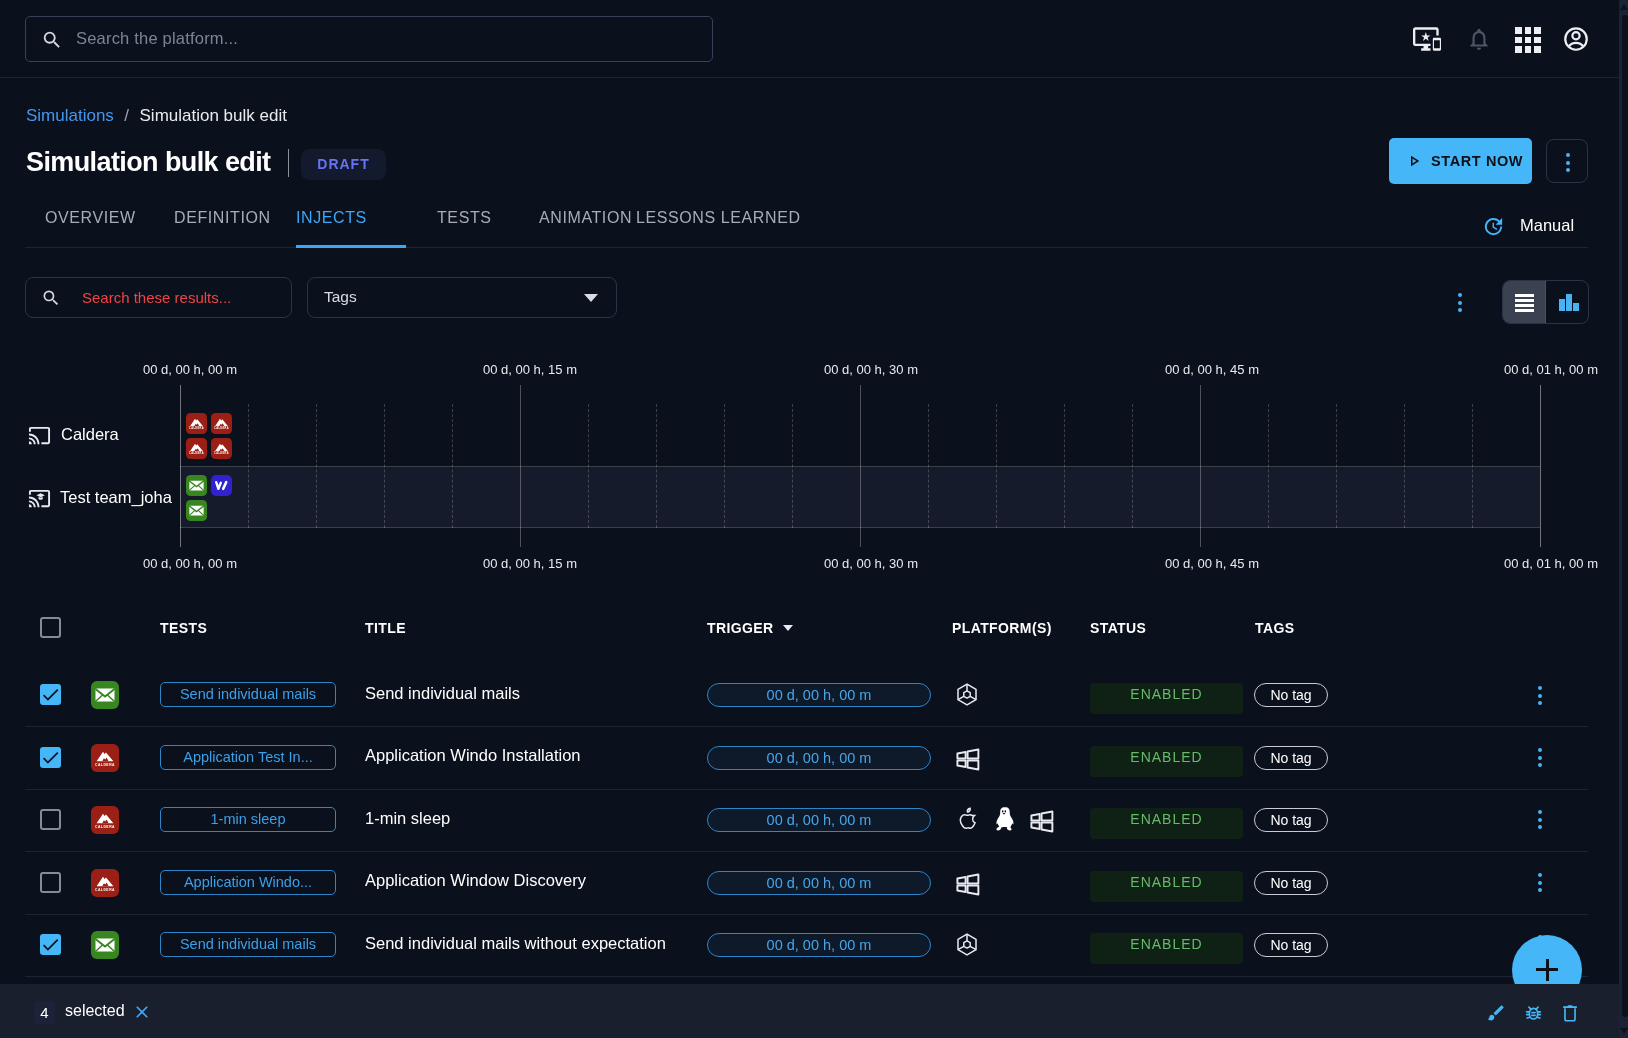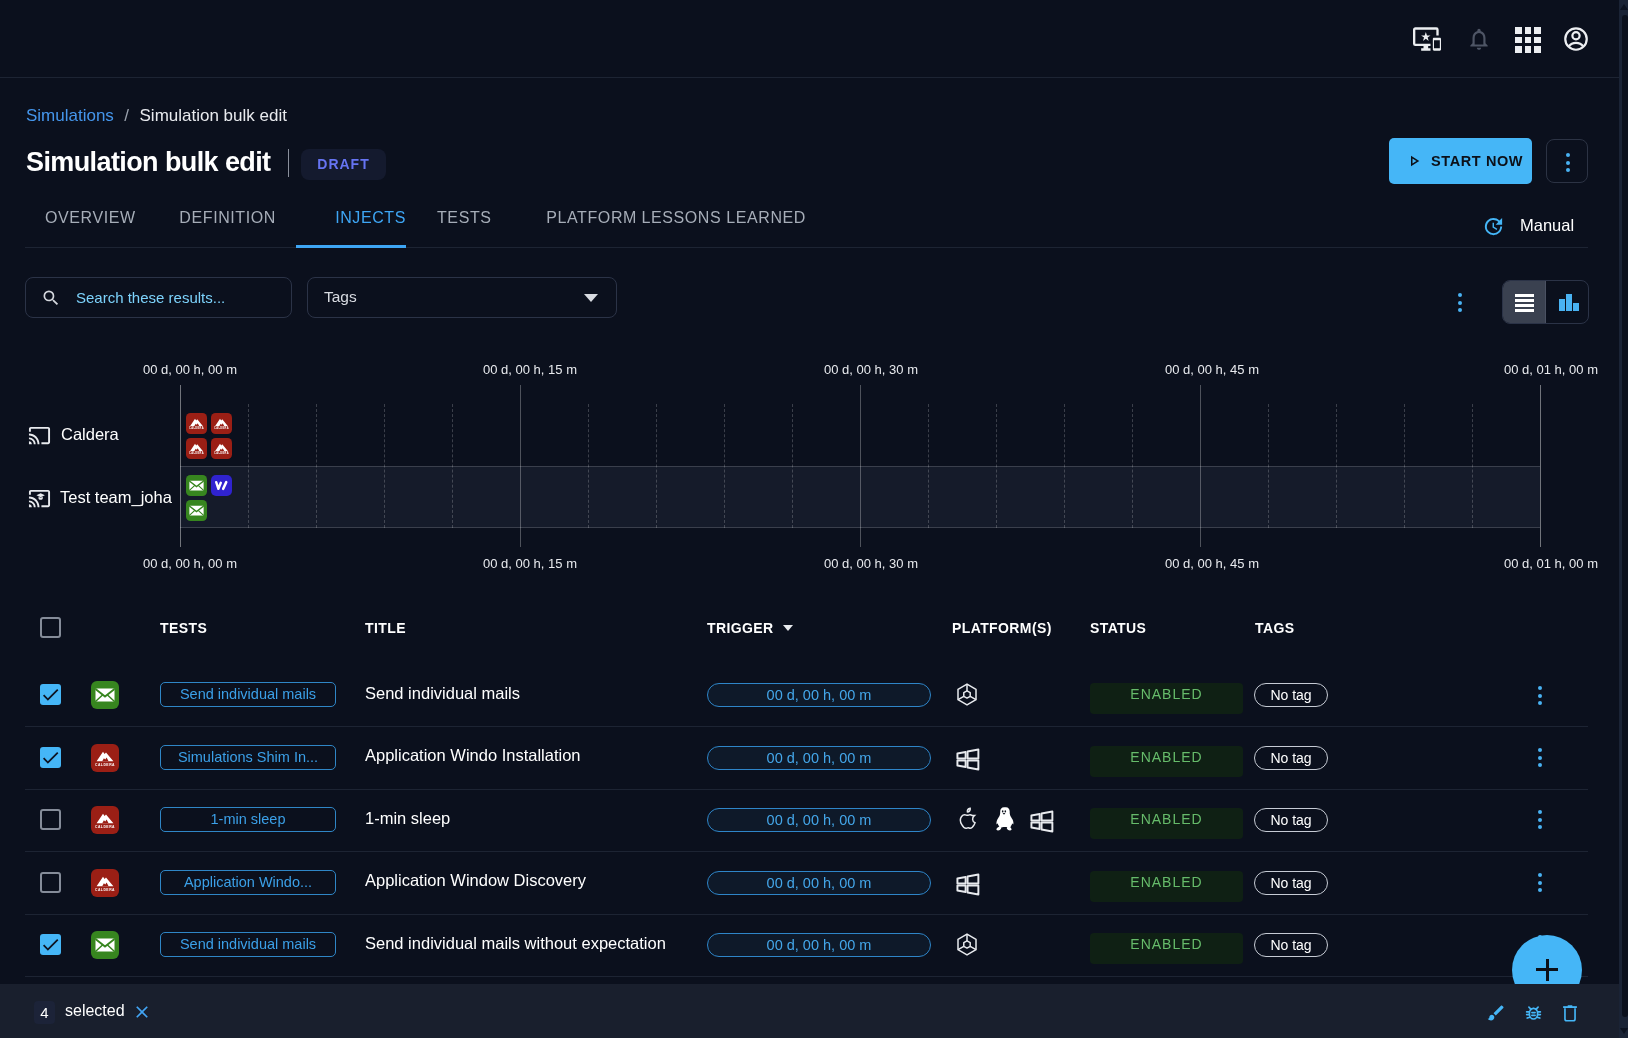--- a/index.html
+++ b/index.html
@@ -15,21 +15,21 @@
 
   
   #topbar { position:absolute; top:0; left:0; width:1619px; height:78px; border-bottom:1px solid #1d2433; }
   #topsearch { position:absolute; left:25px; top:16px; width:688px; height:46px; border:1px solid #39415a; border-radius:5px; }
   #topsearch .ph { position:absolute; left:50px; top:12px; font-size:16.5px; color:#7d8496; letter-spacing:.2px; }
 
   
   .crumb { font-size:17px; }
 
   
-  .tab { position:absolute; top:194px; height:48px; line-height:48px; text-align:right; font-size:16px; font-weight:400; letter-spacing:.6px; color:#a6adb8; white-space:nowrap; }
+  .tab { position:absolute; top:194px; height:48px; line-height:48px; text-align:left; font-size:16px; font-weight:400; letter-spacing:.6px; color:#a6adb8; white-space:nowrap; }
   .tab.active { color:#3ea6f5; }
 
   
   .typechip { position:absolute; left:160px; width:176px; height:25px; border:1px solid #2f86c6; border-radius:5px; color:#3ba0e8; font-size:14.5px; line-height:23px; text-align:center; white-space:nowrap; overflow:hidden; }
   .trigchip { position:absolute; left:707px; width:224px; height:24px; border:1px solid #2e85c8; border-radius:12px; background:rgba(66,165,245,0.06); color:#44a6e9; font-size:14.5px; line-height:22px; text-align:center; }
   .statchip { position:absolute; left:1090px; width:153px; height:31px; background:#1021166; border-radius:4px; color:#66bb6a; font-size:14px; line-height:23px; text-align:center; letter-spacing:1px; background:#0f2014; }
   .tagchip  { position:absolute; left:1254px; width:74px; height:24px; border:1px solid #c6cbd4; border-radius:12px; color:#fff; font-size:14px; line-height:22px; text-align:center; }
 
   .kebab { position:absolute; width:4px; }
   .kebab i { display:block; width:4px; height:4px; border-radius:50%; background:#49b2f2; margin:0 0 3.5px 0; }
@@ -46,20 +46,26 @@
   
   .axlab { position:absolute; width:160px; text-align:center; font-size:13px; color:#e8eaee; }
   .gridmaj { position:absolute; top:385px; width:1px; height:162px; background:rgba(255,255,255,0.28); }
   .gridmin { position:absolute; top:404px; height:124px; width:0; border-left:1px dashed rgba(255,255,255,0.20); }
   .tlicon { position:absolute; width:21px; height:21px; border-radius:5px; }
 </style>
 </head>
 <body>
 
 <div id="topbar">
+  <div id="topsearch">
+    <svg class="abs" style="left:15px;top:12px" width="22" height="22" viewBox="0 0 24 24">
+        <path fill="#d4d7dd" d="M15.5 14h-.79l-.28-.27A6.47 6.47 0 0 0 16 9.5 6.5 6.5 0 1 0 9.5 16c1.61 0 3.09-.59 4.23-1.57l.27.28v.79l5 4.99L20.49 19l-4.99-5zm-6 0C7.01 14 5 11.99 5 9.5S7.01 5 9.5 5 14 7.01 14 9.5 11.99 14 9.5 14z"></path>
+      </svg>
+    <span class="ph">Search the platform...</span>
+  </div>
 
   <svg class="abs" style="left:1412px;top:25px" width="30" height="28" viewBox="0 0 24 24">
       <path fill="#eceef1" d="M23 11.01 18 11c-.55 0-1 .45-1 1v9c0 .55.45 1 1 1h5c.55 0 1-.45 1-1v-9c0-.55-.45-.99-1-.99zM23 20h-5v-7h5v7zM20 2H2C.89 2 0 2.89 0 4v12a2 2 0 0 0 2 2h7v2H7v2h8v-2h-2v-2h2v-2H2V4h18v5h2V4a2 2 0 0 0-2-2zm-8.03 7L11 6l-.97 3H7l2.47 1.76-.94 2.91 2.47-1.8 2.47 1.8-.94-2.91L15 9h-3.03z"></path>
     </svg>
   <svg class="abs" style="left:1466px;top:26px" width="26" height="26" viewBox="0 0 24 24">
       <path fill="#4e5565" d="M12 22c1.1 0 2-.9 2-2h-4c0 1.1.89 2 2 2zm6-6v-5c0-3.07-1.64-5.64-4.5-6.32V4c0-.83-.67-1.5-1.5-1.5s-1.5.67-1.5 1.5v.68C7.63 5.36 6 7.92 6 11v5l-2 2v1h16v-1l-2-2zm-2 1H8v-6c0-2.48 1.51-4.5 4-4.5s4 2.02 4 4.5v6z"></path>
     </svg>
   <div class="abs" style="left:1515px;top:27px;width:25px;height:25px;display:grid;grid-template-columns:6.5px 6.5px 6.5px;grid-template-rows:6.5px 6.5px 6.5px;gap:3px">
     <i style="background:#eceef1"></i>
       <i style="background:#eceef1"></i>
@@ -99,35 +105,35 @@
       <i></i>
       <i></i>
       <i></i>
     </div>
 </div>
 
 <div class="tab active" style="left:296px;width:110px">INJECTS</div>
 <div class="tab" style="left:45px;width:90px">OVERVIEW</div>
 <div class="tab" style="left:174px;width:102px">DEFINITION</div>
 <div class="tab" style="left:437px;width:52px">TESTS</div>
-<div class="tab" style="left:539px;width:98px">PLATFORM</div>
+<div class="tab" style="left:539px;width:98px">ANIMATION</div>
 <div class="tab" style="left:636px;width:170px">LESSONS LEARNED</div>
 <div class="abs" style="left:25px;top:247px;width:1563px;height:1px;background:#1d2433"></div>
 <div class="abs" style="left:296px;top:245px;width:110px;height:2.5px;background:#3ea6f5"></div>
 
 <svg class="abs" style="left:1482px;top:215px" width="23" height="23" viewBox="0 0 24 24">
     <path fill="#45b6f7" d="M21 10.12h-6.78l2.74-2.82c-2.73-2.7-7.15-2.8-9.88-.1-2.73 2.71-2.73 7.08 0 9.79s7.15 2.71 9.88 0C18.32 15.65 19 14.08 19 12.1h2c0 1.98-.88 4.55-2.64 6.29-3.51 3.48-9.21 3.48-12.72 0-3.5-3.47-3.53-9.11-.02-12.58s9.14-3.47 12.65 0L21 3v7.12zM12.5 8v4.25l3.5 2.08-.72 1.21L11 13V8h1.5z"></path>
   </svg>
 <div class="abs" style="left:1520px;top:216px;font-size:16.5px;color:#fff">Manual</div>
 
 <div class="abs" style="left:25px;top:277px;width:267px;height:41px;border:1px solid #2b3347;border-radius:8px;">
   <svg class="abs" style="left:15px;top:10px" width="20" height="20" viewBox="0 0 24 24">
       <path fill="#d4d7dd" d="M15.5 14h-.79l-.28-.27A6.47 6.47 0 0 0 16 9.5 6.5 6.5 0 1 0 9.5 16c1.61 0 3.09-.59 4.23-1.57l.27.28v.79l5 4.99L20.49 19l-4.99-5zm-6 0C7.01 14 5 11.99 5 9.5S7.01 5 9.5 5 14 7.01 14 9.5 11.99 14 9.5 14z"></path>
     </svg>
-  <span class="abs" style="left:50px;top:11px;font-size:15px;color:#7dd3fc">Search these results...</span>
+  <span class="abs" style="left:56px;top:11px;font-size:15px;color:#ef4444">Search these results...</span>
 </div>
 <div class="abs" style="left:307px;top:277px;width:310px;height:41px;border:1px solid #2b3347;border-radius:8px;">
   <span class="abs" style="left:16px;top:10px;font-size:15.5px;color:#d8dbe1">Tags</span>
   <div class="abs" style="left:276px;top:16px;width:0;height:0;border-left:7px solid transparent;border-right:7px solid transparent;border-top:8px solid #d8dbe1"></div>
 </div>
 <div class="kebab abs" style="left:1458px;top:293px;position:absolute">
     <i></i>
     <i></i>
     <i></i>
   </div>
@@ -292,21 +298,21 @@
     </svg>
   </div>
 <div class="abs caldicon28" style="left:91px;top:744px">
     <svg width="28" height="28" viewBox="0 0 28 28">
       <rect width="28" height="28" rx="6" fill="#9b1f15"></rect>
       <path d="M5.6 17.2 L12 7.8 L13.6 10 L15 8.4 L22.4 17.2 Z" fill="#fff"></path>
       <path d="M11.2 17.2 l1.7-3 1.4 1.4 1.3-2 2 3.6z" fill="#9b1f15"></path>
       <text x="14" y="21.8" font-size="3.4" fill="#fff" text-anchor="middle" font-family="Liberation Sans, sans-serif" font-weight="bold" letter-spacing="0.5">CALDERA</text>
     </svg>
   </div>
-<div class="typechip" style="top:745px">Simulations Shim In...</div>
+<div class="typechip" style="top:745px">Application Test In...</div>
 <div class="title-cell" style="top:746px">Application Windo Installation</div>
 <div class="trigchip" style="top:746px">00 d, 00 h, 00 m</div>
 <div class="abs winicon" style="left:955px;top:746px">
     <svg width="26" height="27" viewBox="0 0 24 25" stroke="#e8eaee" stroke-width="1.8" fill="none" stroke-linejoin="round">
       <path d="M2.2 7 L9.8 5.5 V11.5 H2.2 Z"></path>
       <path d="M11.6 5.1 L21.6 3.2 V11.5 H11.6 Z"></path>
       <path d="M2.2 13.5 H9.8 V19.5 L2.2 18 Z"></path>
       <path d="M11.6 13.5 H21.6 V21.8 L11.6 19.9 Z"></path>
     </svg>
   </div>

